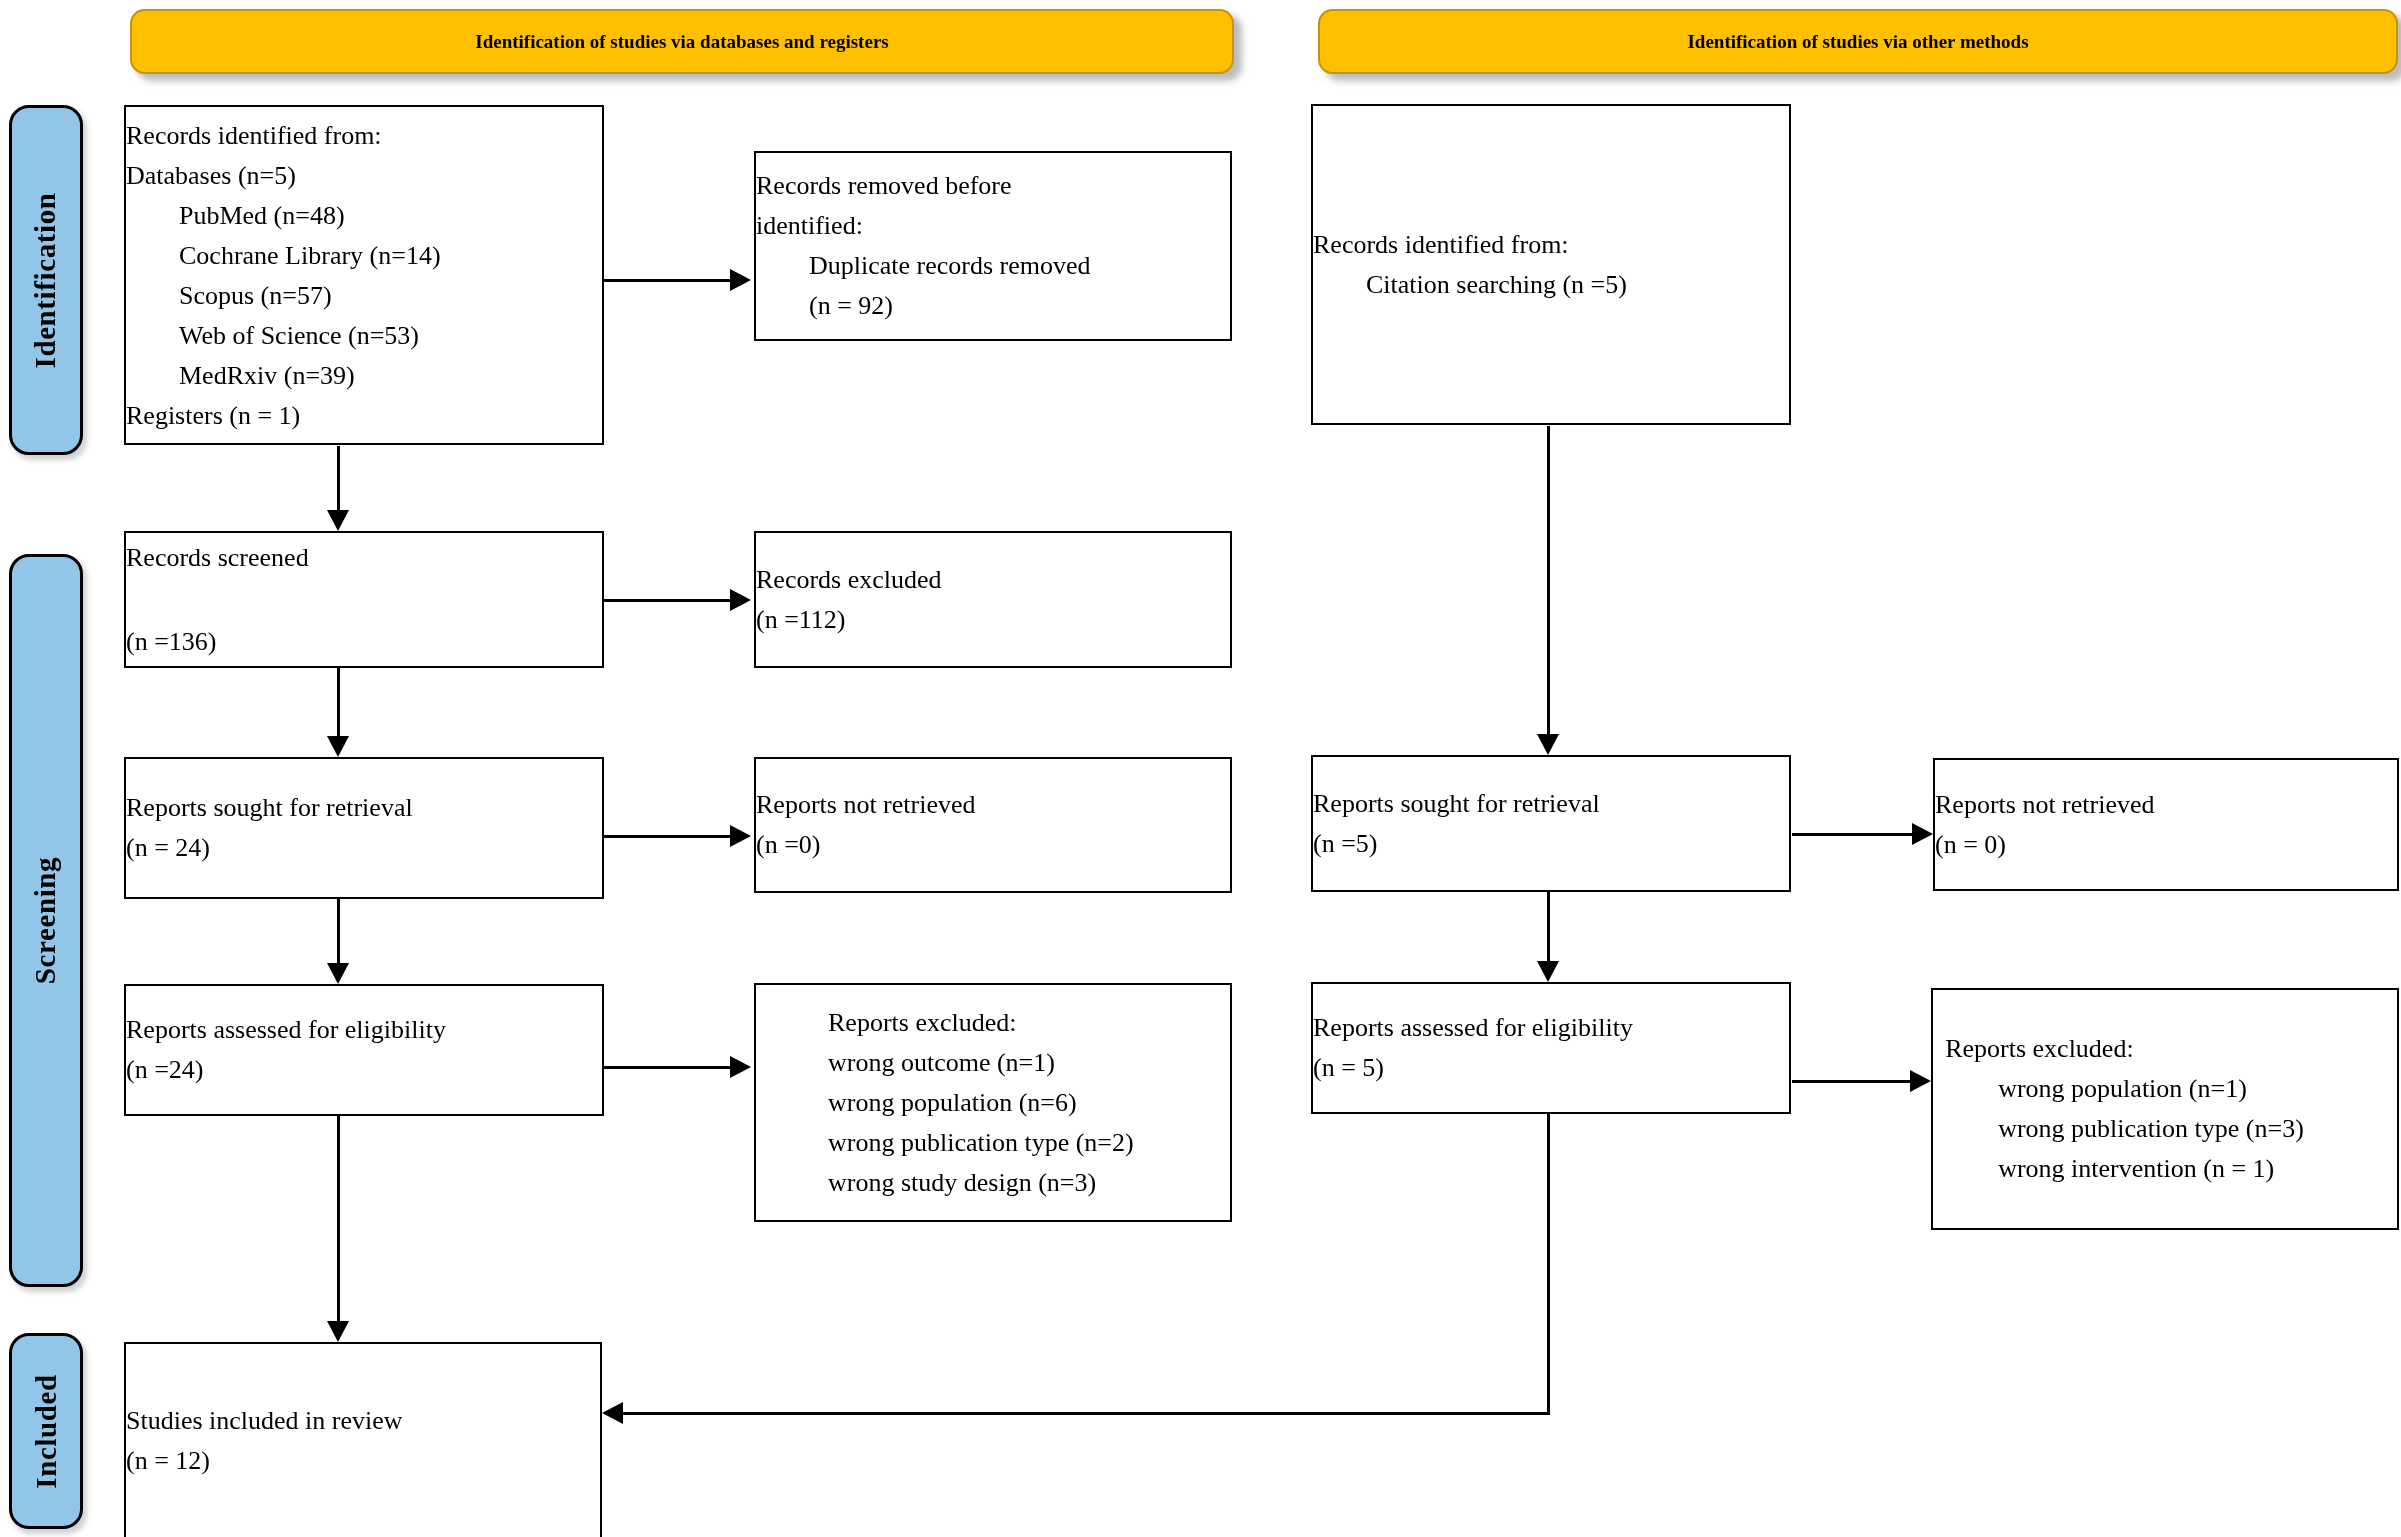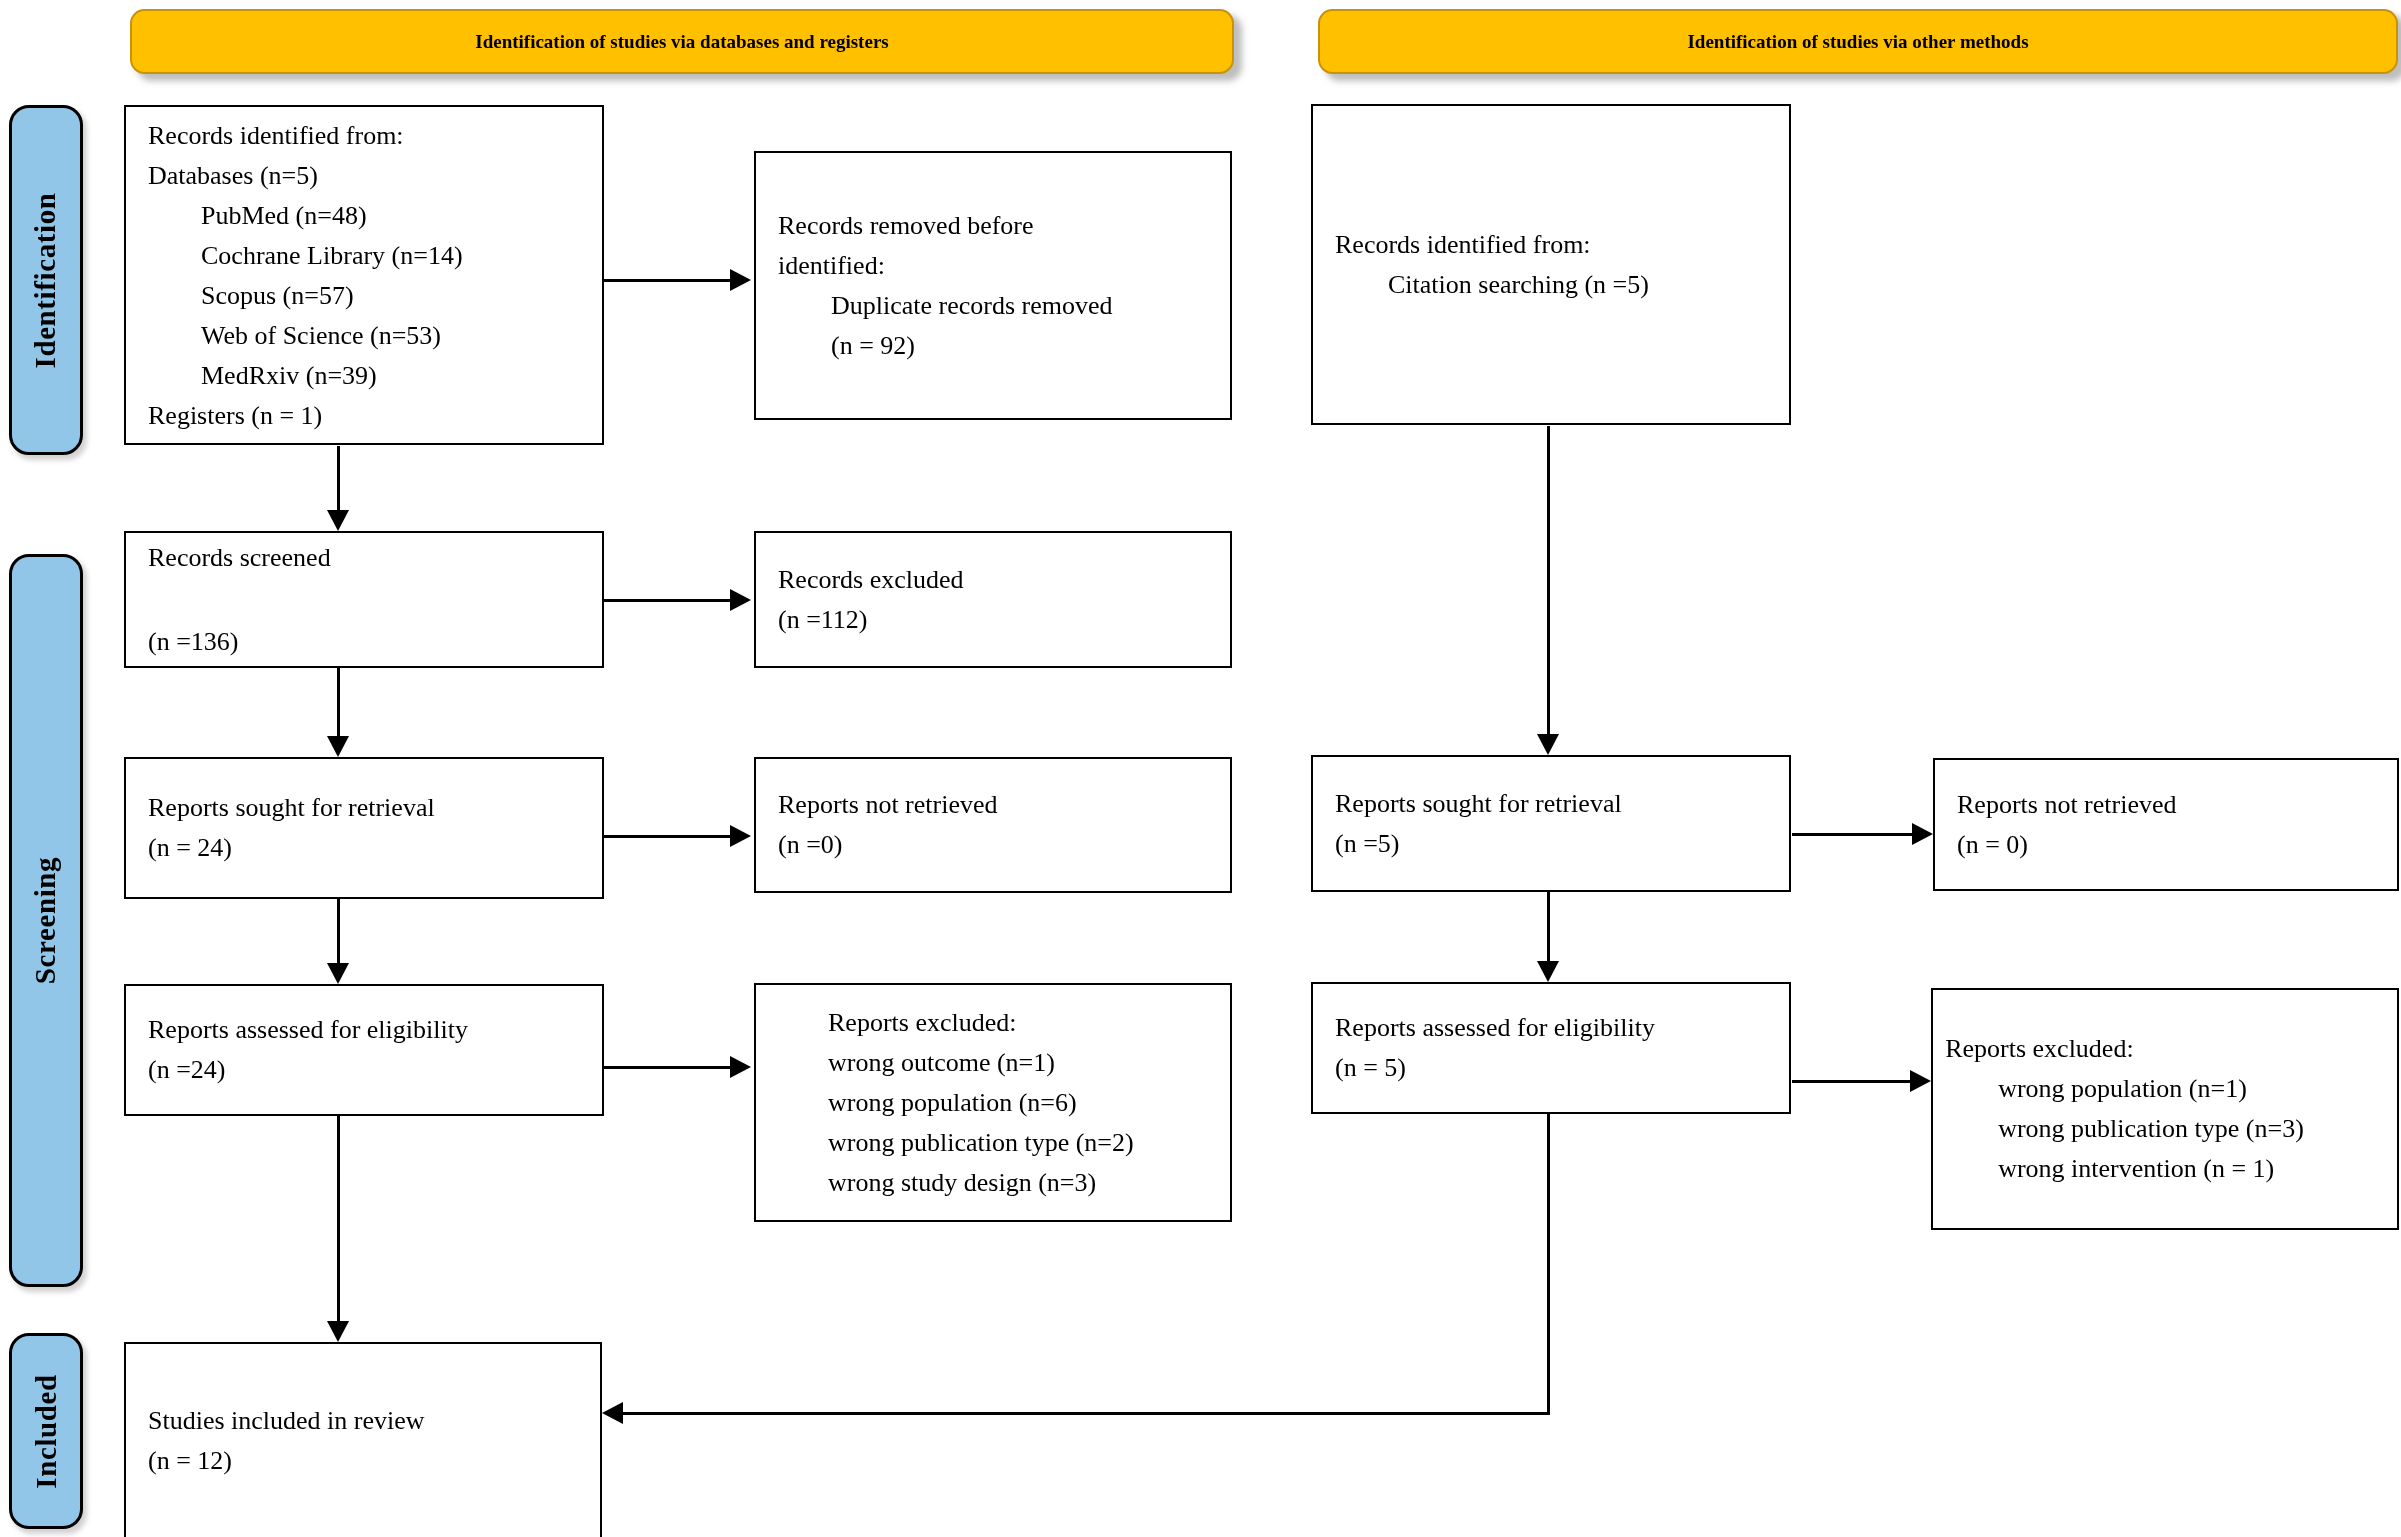--- a/index.html
+++ b/index.html
@@ -44,21 +44,20 @@
   .box {
     position: absolute;
     background: var(--box-bg, #fff);
     border: 2.8px solid var(--line-color, #000);
     box-sizing: border-box;
     display: flex;
     flex-direction: column;
     justify-content: center;
     font-size: 26px;
     line-height: 40px;
-    padding-left: 22px;
     padding-right: 7.8px;
     overflow: hidden;
   }
   .box.top-align { justify-content: flex-start; padding-top: 9px; }
   .box .line.indent-1 { padding-left: 53px; }
   .box.pad-lg { padding-left: 72px; }
   .box.pad-sm { padding-left: 12.2px; }
   .vline, .hline { position: absolute; background: var(--line-color, #111); }
   .vline { width: 2.8px; }
   .hline { height: 2.8px; }
@@ -88,21 +87,21 @@
   <div class="box top-align" style="left:124px; top:105px; width:480px; height:340px;">
       <div class="line indent-0">Records identified from:</div>
       <div class="line indent-0">Databases (n=5)</div>
       <div class="line indent-1">PubMed (n=48)</div>
       <div class="line indent-1">Cochrane Library (n=14)</div>
       <div class="line indent-1">Scopus (n=57)</div>
       <div class="line indent-1">Web of Science (n=53)</div>
       <div class="line indent-1">MedRxiv (n=39)</div>
       <div class="line indent-0">Registers (n = 1)</div>
     </div>
-  <div class="box" style="left:754px; top:151px; width:478px; height:269px;">
+  <div class="box" style="left:754px; top:151px; width:478px; height:190px;">
       <div class="line indent-0">Records removed before</div>
       <div class="line indent-0">identified:</div>
       <div class="line indent-1">Duplicate records removed</div>
       <div class="line indent-1">(n = 92)</div>
     </div>
   <div class="box" style="left:124px; top:531px; width:480px; height:137px;gap:44px;">
       <div class="line indent-0">Records screened</div>
       <div class="line indent-0">(n =136)</div>
     </div>
   <div class="box" style="left:754px; top:531px; width:478px; height:137px;">

